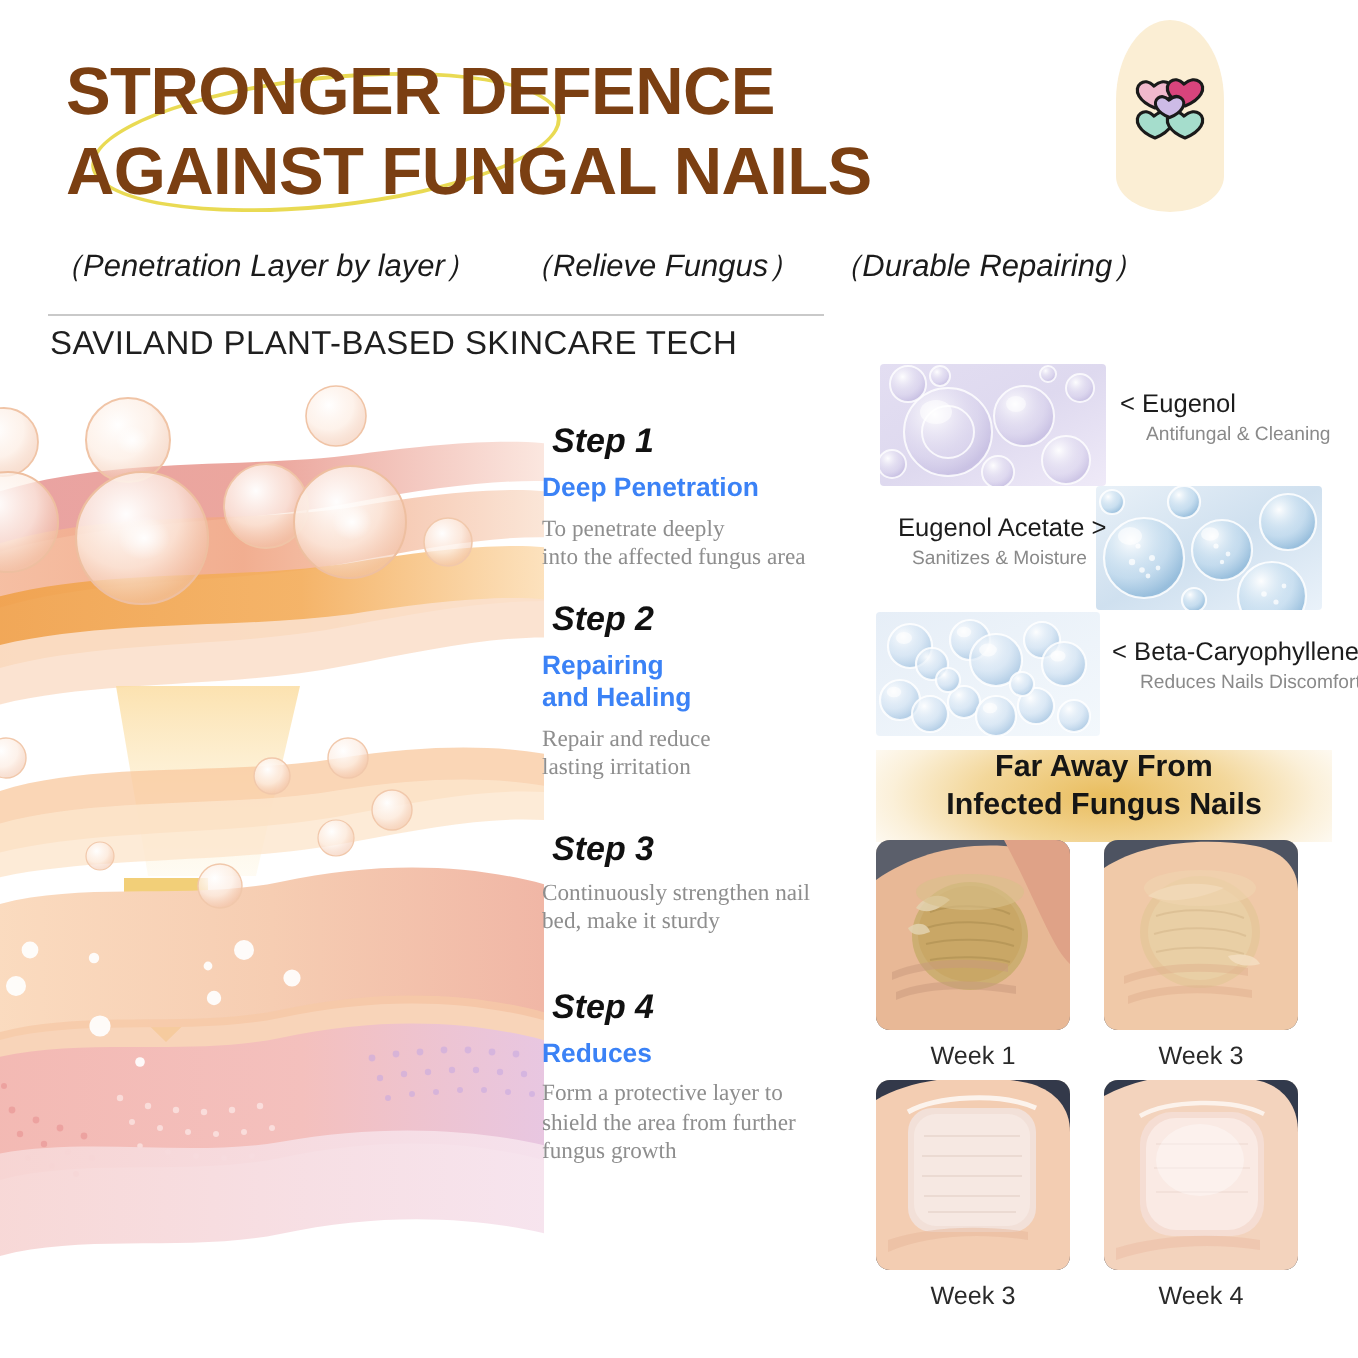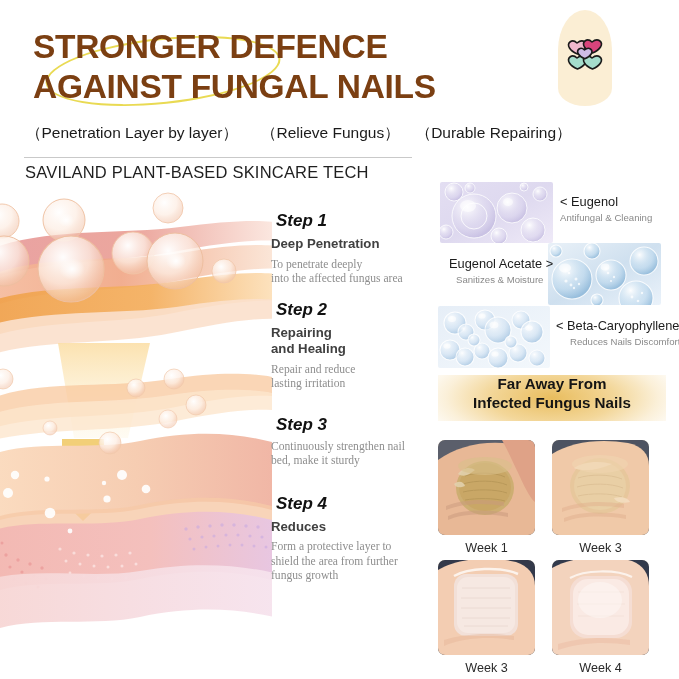--- a/index.html
+++ b/index.html
@@ -32,21 +32,21 @@
     position: absolute; left: 558px; top: 10px;
     width: 54px; height: 96px;
     background: #fbeed4;
     border-radius: 27px 27px 27px 27px / 40px 40px 18px 18px;
   }
   .badge svg { position: absolute; left: 8px; top: 24px; }
 
   .sub-row {
     position: absolute; left: 26px; top: 120px;
     width: 640px; height: 26px;
-    display: flex; align-items: center;
+    display: flex; align-items: center; font-style: italic;
   }
   .sub-item {
     font-size: 15.5px; color: #1b1b1b; white-space: nowrap;
     font-weight: 400;
   }
   .sub-gap-a { width: 23px; }
   .sub-gap-b { width: 16px; }
 
   .divider {
     position: absolute; left: 24px; top: 157px;
@@ -72,21 +72,21 @@
     color: #111; padding: 1px 9px 1px 5px;
     line-height: 19px;
   }
   .step-tag::before {
     content: ""; position: absolute; left: 0; top: 2px;
     width: 100%; height: 16px;
     background: linear-gradient(180deg,#f6d78c 0%, #e9bc55 55%, #f3d591 100%);
     border-radius: 9px; z-index: -1;
   }
   .step-title {
-    font-size: 13.2px; font-weight: 700; color: #404040;
+    font-size: 13.2px; font-weight: 700; color: #3b82f6;
     line-height: 16.5px; margin-top: 5px;
   }
   .step-desc {
     font-family: "Liberation Serif", serif;
     font-size: 11.6px; color: #8e8e8e; line-height: 14.5px; margin-top: 5px;
   }
   .s1 { margin-top: 0; }
   .s2 { margin-top: 8px; }
   .s3 { margin-top: 22px; }
   .s4 { margin-top: 24px; }
@@ -104,21 +104,21 @@
     background: radial-gradient(ellipse 62% 120% at 50% 50%, #e9bd5e 0%, #f3d79a 45%, #fbf0d9 75%, #ffffff 100%);
     display: flex; align-items: flex-start; justify-content: center;
   }
   .banner-text {
     text-align: center; font-size: 15.2px; font-weight: 700; color: #151515;
     line-height: 18.5px;
   }
   .banner-text span { display: block; }
 
   
-  .weeks { position: absolute; left: 438px; top: 440px; width: 228px; }
+  .weeks { position: absolute; left: 438px; top: 420px; width: 228px; }
   .wrow { display: flex; gap: 17px; }
   .wcell { width: 97px; }
   .wimg {
     width: 97px; height: 95px; border-radius: 7px; overflow: hidden;
     position: relative; background: #cbb79d;
   }
   .wimg svg { display: block; }
   .wlab {
     text-align: center; font-size: 12.6px; color: #2a2a2a;
     margin-top: 6px; margin-bottom: 5px;
@@ -390,21 +390,21 @@
         <circle cx="84" cy="5" r="4" fill="url(#lavB)"></circle>
       </g>
       <ellipse cx="28" cy="24" rx="8" ry="6" fill="#fff" opacity=".55"></ellipse>
       <ellipse cx="68" cy="20" rx="5" ry="4" fill="#fff" opacity=".5"></ellipse>
     </svg>
   </div>
   <div class="ingr-name" style="left:560px; top:194px;">
     <span>&lt;</span>
     <span>Eugenol</span>
   </div>
-  <div class="ingr-sub" style="left:560px; top:212px;">Antifungal &amp; Cleaning</div>
+  <div class="ingr-sub" style="left:573px; top:212px;">Antifungal &amp; Cleaning</div>
 
   <div class="ingr-img" style="left:548px; top:243px; width:113px; height:62px;">
     <svg width="113" height="62" viewBox="0 0 113 62">
       <rect width="113" height="62" fill="url(#bluBg)"></rect>
       <g stroke="#ffffff" stroke-opacity=".85" stroke-width="1.1">
         <circle cx="24" cy="36" r="20" fill="url(#bluB)"></circle>
         <circle cx="63" cy="32" r="15" fill="url(#bluB)"></circle>
         <circle cx="96" cy="18" r="14" fill="url(#bluB)"></circle>
         <circle cx="88" cy="55" r="17" fill="url(#bluB)"></circle>
         <circle cx="44" cy="8" r="8" fill="url(#bluB)"></circle>

